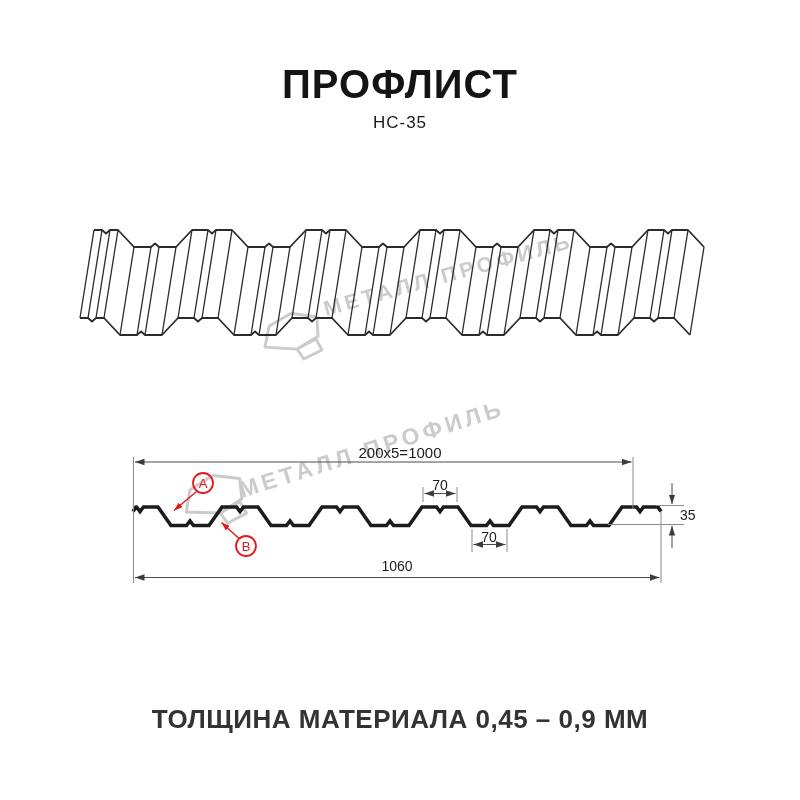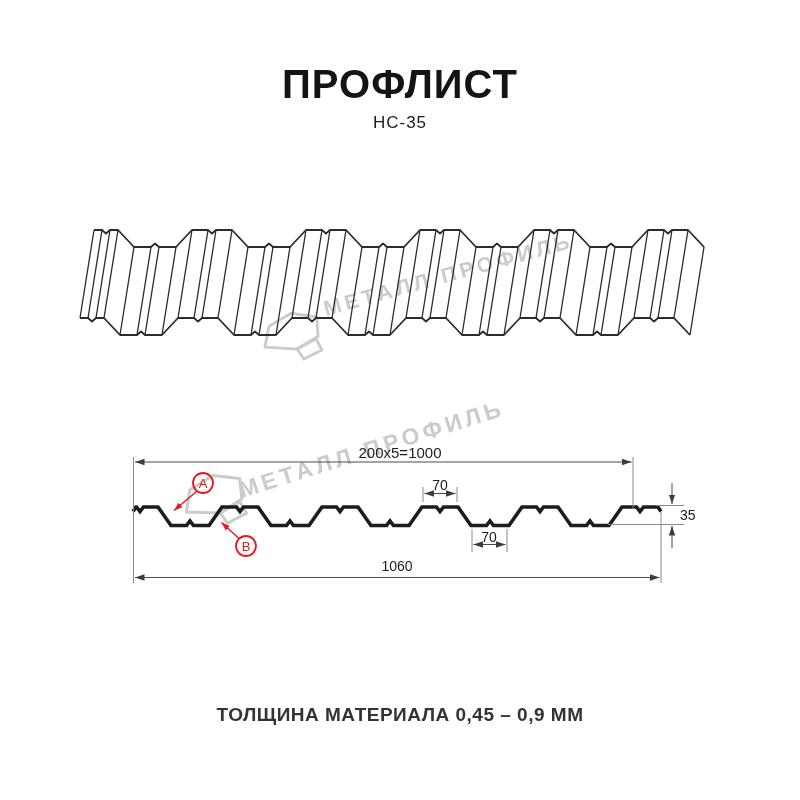--- a/index.html
+++ b/index.html
@@ -3,21 +3,21 @@
 <meta charset="utf-8">
 <style>
   html,body{margin:0;padding:0;background:#ffffff;}
   #stage{position:relative;width:752px;height:800px;background:#ffffff;overflow:hidden;
          font-family:"Liberation Sans",sans-serif;}
   .title{position:absolute;left:0;top:62px;width:800px;text-align:center;
          font-size:40px;font-weight:700;letter-spacing:1px;color:#141414;}
   .subtitle{position:absolute;left:0;top:113px;width:800px;text-align:center;
          font-size:17px;font-weight:400;letter-spacing:1px;color:#1a1a1a;}
   .footer{position:absolute;left:0;top:704px;width:800px;text-align:center;
-         font-size:19px;font-weight:600;letter-spacing:.5px;color:#333333;}
+         font-size:26px;font-weight:600;letter-spacing:.5px;color:#333333;}
   svg{position:absolute;left:0;top:0;}
   .dim{stroke:#4a4a4a;stroke-width:1;}
   .ext{stroke:#8a8a8a;stroke-width:1;}
   .dimtxt{font-family:"Liberation Sans",sans-serif;font-size:14px;fill:#1c1c1c;}
   .dimtxt.big{font-size:15px;}
   .wmtxt{font-family:"Liberation Sans",sans-serif;font-weight:700;letter-spacing:4px;}
   .redtxt{font-family:"Liberation Sans",sans-serif;font-size:13px;}
 </style>
 </head>
 <body>

